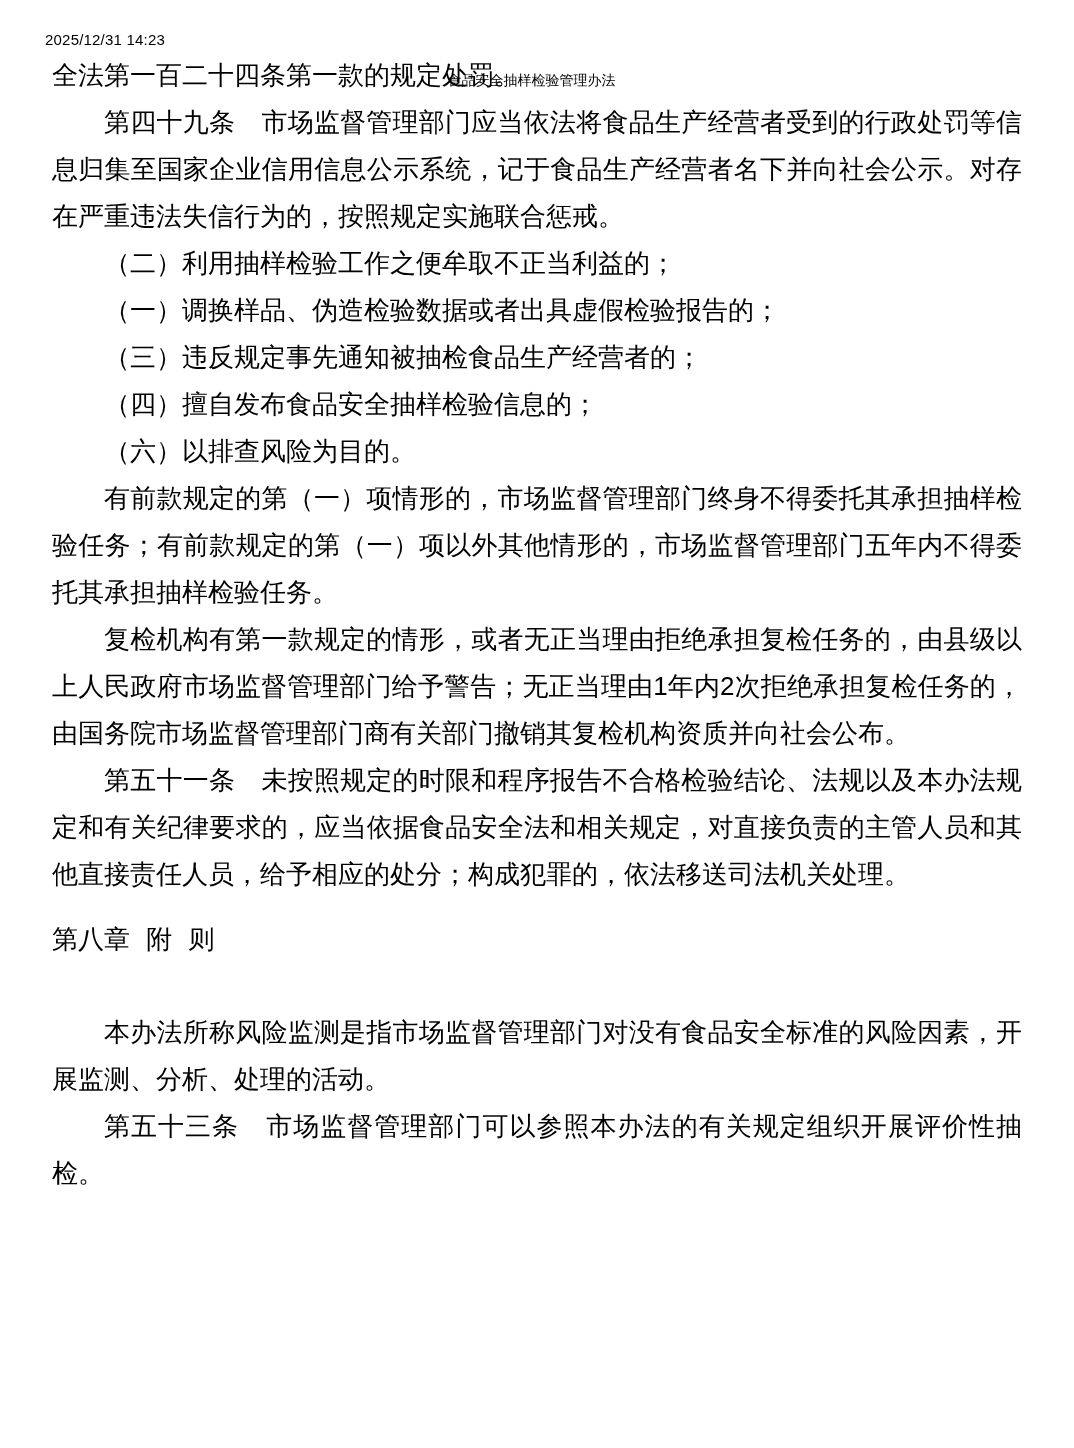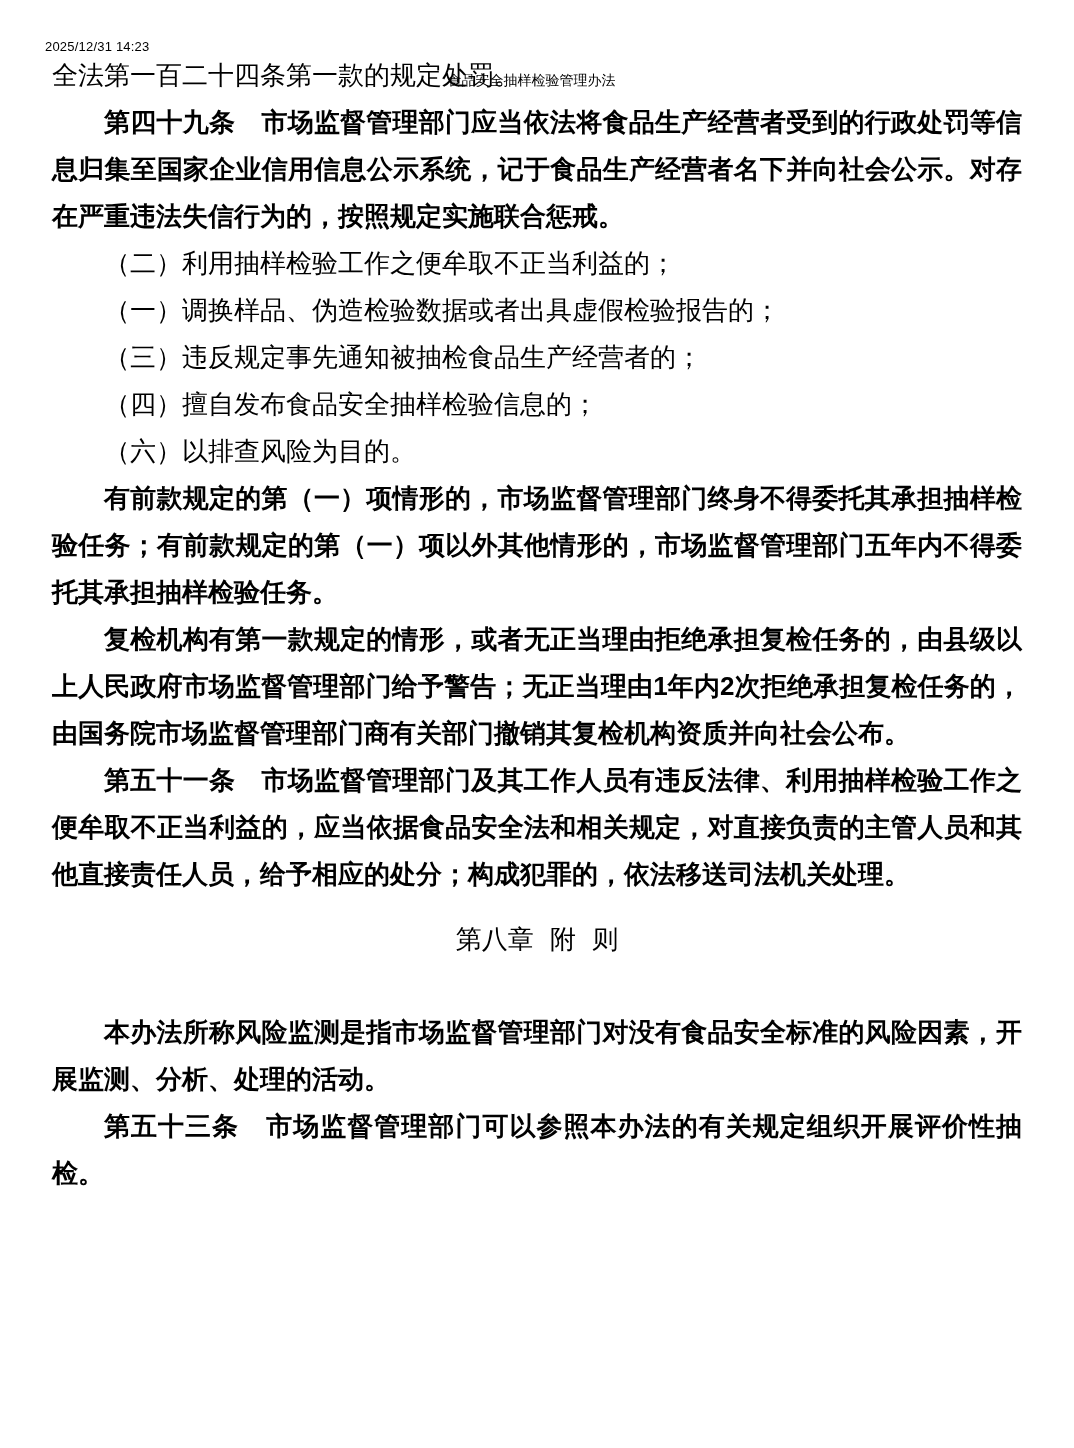--- a/index.html
+++ b/index.html
@@ -19,22 +19,22 @@
   .page-header {
     position: absolute;
     top: 27px;
     left: 45px;
     right: 45px;
     height: 20px;
   }
   .timestamp {
     position: absolute;
     left: 0;
-    top: 12px;
-    font-size: 13px;
+    top: 4px;
+    font-size: 15px;
     letter-spacing: 0.2px;
     white-space: nowrap;
   }
   .doc-title {
     position: absolute;
     left: 0;
     right: 11px;
     top: 1px;
     text-align: center;
     font-size: 14px;
@@ -49,33 +49,31 @@
     width: 970px;
     font-size: 26px;
     line-height: 47px;
     text-align: justify;
     text-justify: inter-ideograph;
     word-break: break-all;
   }
   .para {
     margin: 0;
     text-indent: 2em;
-    font-weight: bold;
   }
   .cont {
     margin: 0;
     text-indent: 0;
   }
   .list-item {
     margin: 0;
     text-indent: 2em;
   }
   .chapter {
     margin: 18px 0 46px;
-    text-align: center;
     text-indent: 0;
     word-spacing: 9px;
     white-space: nowrap;
   }
 </style>
 </head>
 <body>
 
 <header class="page-header">
   <span class="timestamp">2025/12/31 14:23</span>
@@ -85,17 +83,17 @@
 <main class="content">
   <p class="cont">全法第一百二十四条第一款的规定处罚。</p>
   <p class="para">第四十九条　市场监督管理部门应当依法将食品生产经营者受到的行政处罚等信息归集至国家企业信用信息公示系统，记于食品生产经营者名下并向社会公示。对存在严重违法失信行为的，按照规定实施联合惩戒。</p>
   <p class="list-item">（二）利用抽样检验工作之便牟取不正当利益的；</p>
   <p class="list-item">（一）调换样品、伪造检验数据或者出具虚假检验报告的；</p>
   <p class="list-item">（三）违反规定事先通知被抽检食品生产经营者的；</p>
   <p class="list-item">（四）擅自发布食品安全抽样检验信息的；</p>
   <p class="list-item">（六）以排查风险为目的。</p>
   <p class="para">有前款规定的第（一）项情形的，市场监督管理部门终身不得委托其承担抽样检验任务；有前款规定的第（一）项以外其他情形的，市场监督管理部门五年内不得委托其承担抽样检验任务。</p>
   <p class="para">复检机构有第一款规定的情形，或者无正当理由拒绝承担复检任务的，由县级以上人民政府市场监督管理部门给予警告；无正当理由1年内2次拒绝承担复检任务的，由国务院市场监督管理部门商有关部门撤销其复检机构资质并向社会公布。</p>
-  <p class="para">第五十一条　市场监督管理部门及其工作人员有违反法律、利用抽样检验工作之便牟取不正当利益的，应当依据食品安全法和相关规定，对直接负责的主管人员和其他直接责任人员，给予相应的处分；构成犯罪的，依法移送司法机关处理。</p>
+  <p class="para">第五十一条　未按照规定的时限和程序报告不合格检验结论、法规以及本办法规定和有关纪律要求的，应当依据食品安全法和相关规定，对直接负责的主管人员和其他直接责任人员，给予相应的处分；构成犯罪的，依法移送司法机关处理。</p>
   <p class="chapter">第八章 附 则</p>
   <p class="para">本办法所称风险监测是指市场监督管理部门对没有食品安全标准的风险因素，开展监测、分析、处理的活动。</p>
   <p class="para">第五十三条　市场监督管理部门可以参照本办法的有关规定组织开展评价性抽检。</p>
 </main>
 
 </body></html>

